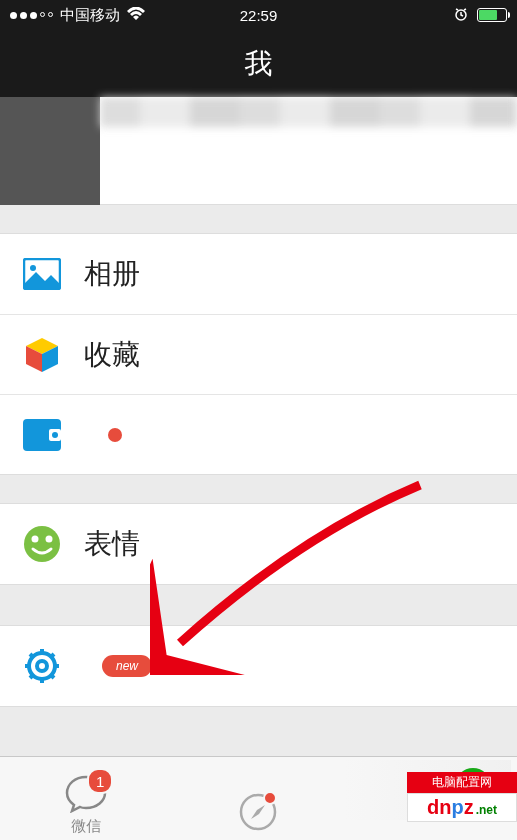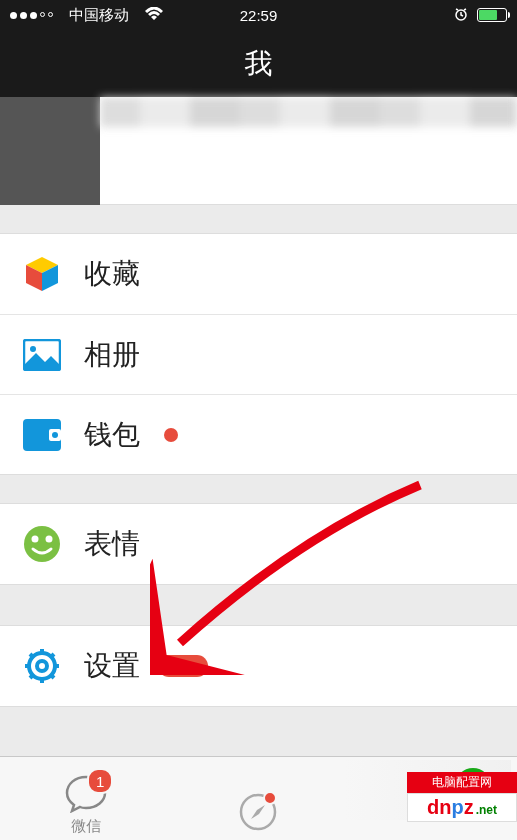--- a/index.html
+++ b/index.html
@@ -14,21 +14,21 @@
   .status-bar {
     background: #1a1a1a;
     color: #fff;
     height: 30px;
     display: flex;
     align-items: center;
     font-size: 15px;
     padding: 0 10px;
     position: relative;
   }
-  .status-left { display: flex; align-items: center; gap: 16px; }
+  .status-left { display: flex; align-items: center; gap: 7px; }
   .dots { display: flex; gap: 3px; }
   .dot { width: 7px; height: 7px; border-radius: 50%; background: #fff; }
   .dot.empty { background: transparent; border: 1px solid #fff; width: 5px; height: 5px; }
   .status-time { position: absolute; left: 50%; transform: translateX(-50%); font-weight: 500; }
   .status-right { margin-left: auto; display: flex; align-items: center; gap: 8px; }
   .battery {
     width: 30px; height: 14px; border: 1.5px solid #fff; border-radius: 3px; position: relative;
     display: flex; align-items: center; padding: 1px;
   }
   .battery::after { content:""; position:absolute; right:-4px; top:3px; width:2px; height:6px; background:#fff; border-radius:0 2px 2px 0;}
@@ -227,47 +227,46 @@
   <div class="profile-info">
     <div class="profile-blur"></div>
   </div>
 </div>
 
 <div class="section-gap"></div>
 
 <div class="menu-group">
   <div class="menu-item">
     <span class="menu-icon">
+      <svg width="38" height="32" viewBox="0 0 38 32">
+          <rect x="1" y="1" width="36" height="30" rx="2" fill="none" stroke="#1296db" stroke-width="2.5"></rect>
+          <circle cx="10" cy="10" r="3" fill="#1296db"></circle>
+          <path d="M1 26 L13 14 L22 23 L28 17 L37 26 V31 H1 Z" fill="#1296db"></path>
+        </svg>
+    </span>
+    <span class="menu-label">相册</span>
+  </div>
+  <div class="menu-item">
+    <span class="menu-icon">
       <svg width="36" height="38" viewBox="0 0 36 38">
           <path d="M18 2 L34 10 L18 18 L2 10 Z" fill="#ffcb00"></path>
           <path d="M2 10 L18 18 V36 L2 28 Z" fill="#e74c3c"></path>
           <path d="M34 10 L18 18 V36 L34 28 Z" fill="#1296db"></path>
         </svg>
     </span>
     <span class="menu-label">收藏</span>
   </div>
   <div class="menu-item">
     <span class="menu-icon">
       <svg width="38" height="32" viewBox="0 0 38 32">
-          <rect x="1" y="1" width="36" height="30" rx="2" fill="none" stroke="#1296db" stroke-width="2.5"></rect>
-          <circle cx="10" cy="10" r="3" fill="#1296db"></circle>
-          <path d="M1 26 L13 14 L22 23 L28 17 L37 26 V31 H1 Z" fill="#1296db"></path>
-        </svg>
-    </span>
-    <span class="menu-label">相册</span>
-  </div>
-  <div class="menu-item">
-    <span class="menu-icon">
-      <svg width="38" height="32" viewBox="0 0 38 32">
           <rect x="0" y="0" width="38" height="32" rx="4" fill="#1296db"></rect>
           <rect x="26" y="10" width="12" height="12" rx="2" fill="#fff"></rect>
           <circle cx="32" cy="16" r="3" fill="#1296db"></circle>
         </svg>
     </span>
-    <span class="menu-label">钱包</span>
     <span class="red-dot"></span>
   </div>
 </div>
 
 <div class="section-gap"></div>
 
 <div class="menu-group">
   <div class="menu-item">
     <span class="menu-icon">
       <svg width="38" height="38" viewBox="0 0 38 38">
@@ -287,21 +286,20 @@
   <div class="menu-item">
     <span class="menu-icon">
       <svg width="38" height="38" viewBox="0 0 38 38">
           <circle cx="19" cy="19" r="13" fill="none" stroke="#1296db" stroke-width="4"></circle>
           <circle cx="19" cy="19" r="5" fill="none" stroke="#1296db" stroke-width="4"></circle>
           <g stroke="#1296db" stroke-width="4">
             <path d="M19 2v5M19 31v5M2 19h5M31 19h5M7 7l3 3M28 28l3 3M31 7l-3 3M10 28l-3 3"></path>
           </g>
         </svg>
     </span>
-    <span class="menu-label">设置</span>
     <span class="new-badge">new</span>
   </div>
 </div>
 
 <svg class="arrow-annotation" width="300" height="200">
   <defs>
     <marker id="ah" markerWidth="20" markerHeight="18" refX="4" refY="9" orient="auto">
       <path d="M0 0 L20 9 L0 18 L6 9 Z" fill="#e60012"></path>
     </marker>
   </defs>

